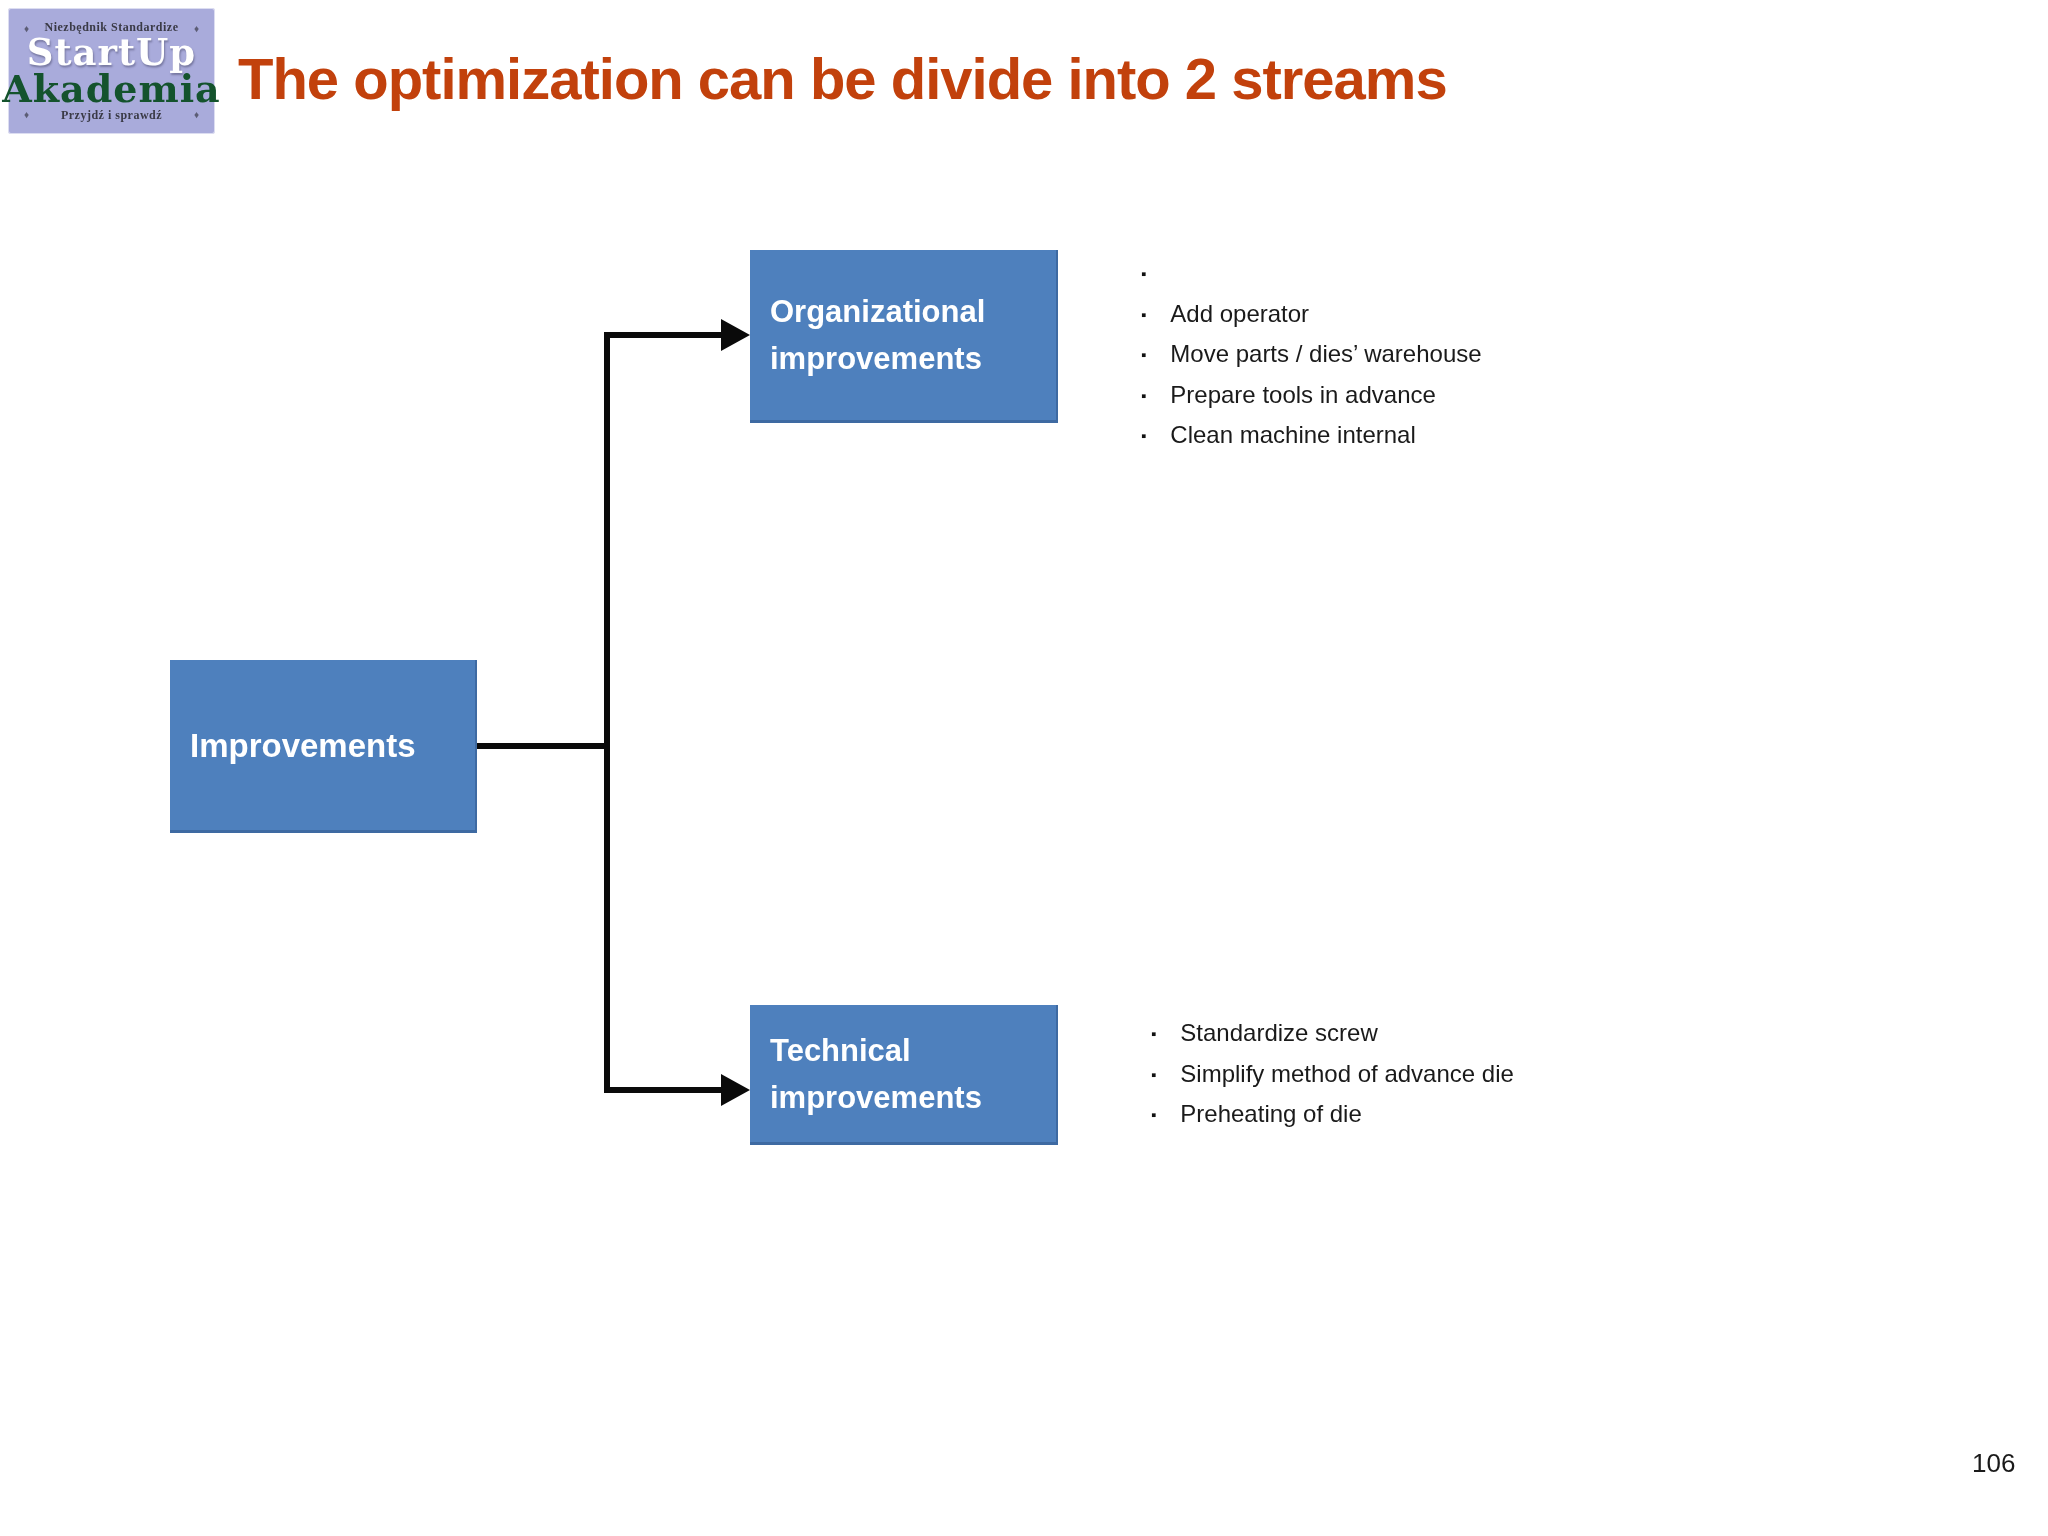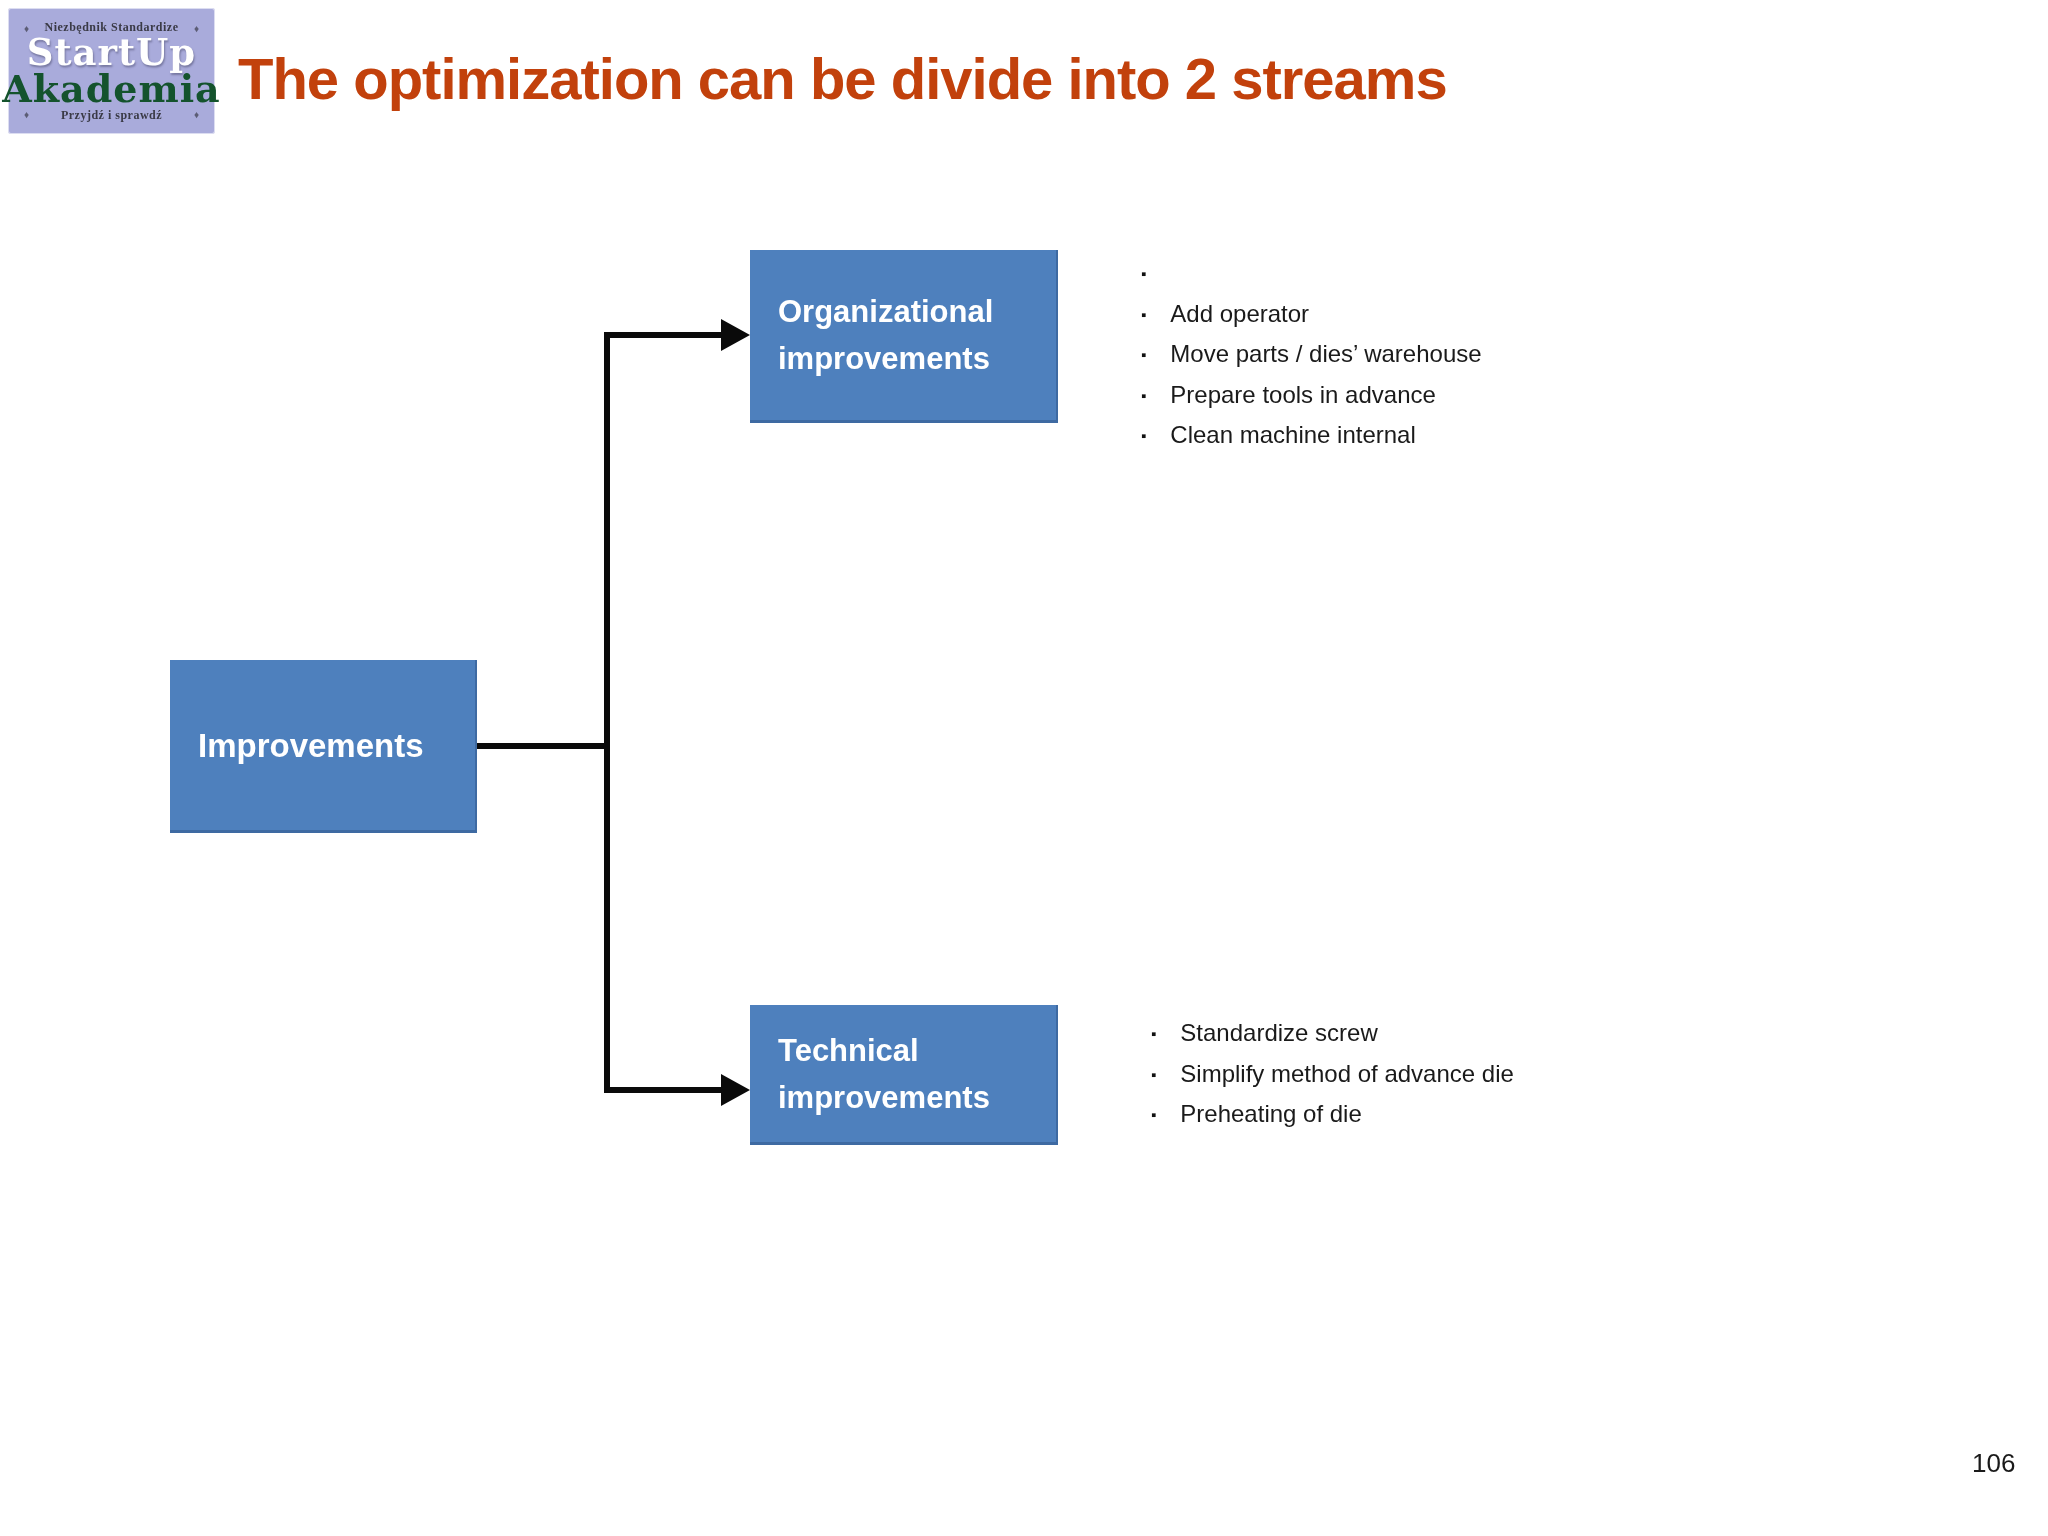--- a/index.html
+++ b/index.html
@@ -46,21 +46,21 @@
     font-size:58px;font-weight:bold;color:#c2410c;
     letter-spacing:-1px;white-space:nowrap;
   }
 
   
   .node{
     position:absolute;background:#4e80bd;
     border-right:2px solid #3e6aa2;border-bottom:3px solid #3e6aa2;
     color:#ffffff;font-weight:bold;
     display:flex;flex-direction:column;justify-content:center;
-    box-sizing:border-box;padding-left:28px;
+    box-sizing:border-box;padding-left:20px;
   }
   .node .line{line-height:47px;font-size:31px;white-space:nowrap;}
   .node-root{left:170px;top:660px;width:307px;height:173px;}
   .node-root .line{font-size:33px;}
   .node-org{left:750px;top:250px;width:308px;height:173px;}
   .node-tech{left:750px;top:1005px;width:308px;height:140px;}
 
   
   .conn{position:absolute;background:#0a0a0a;}
   .conn-root-h{left:477px;top:743px;width:131px;height:6px;}

